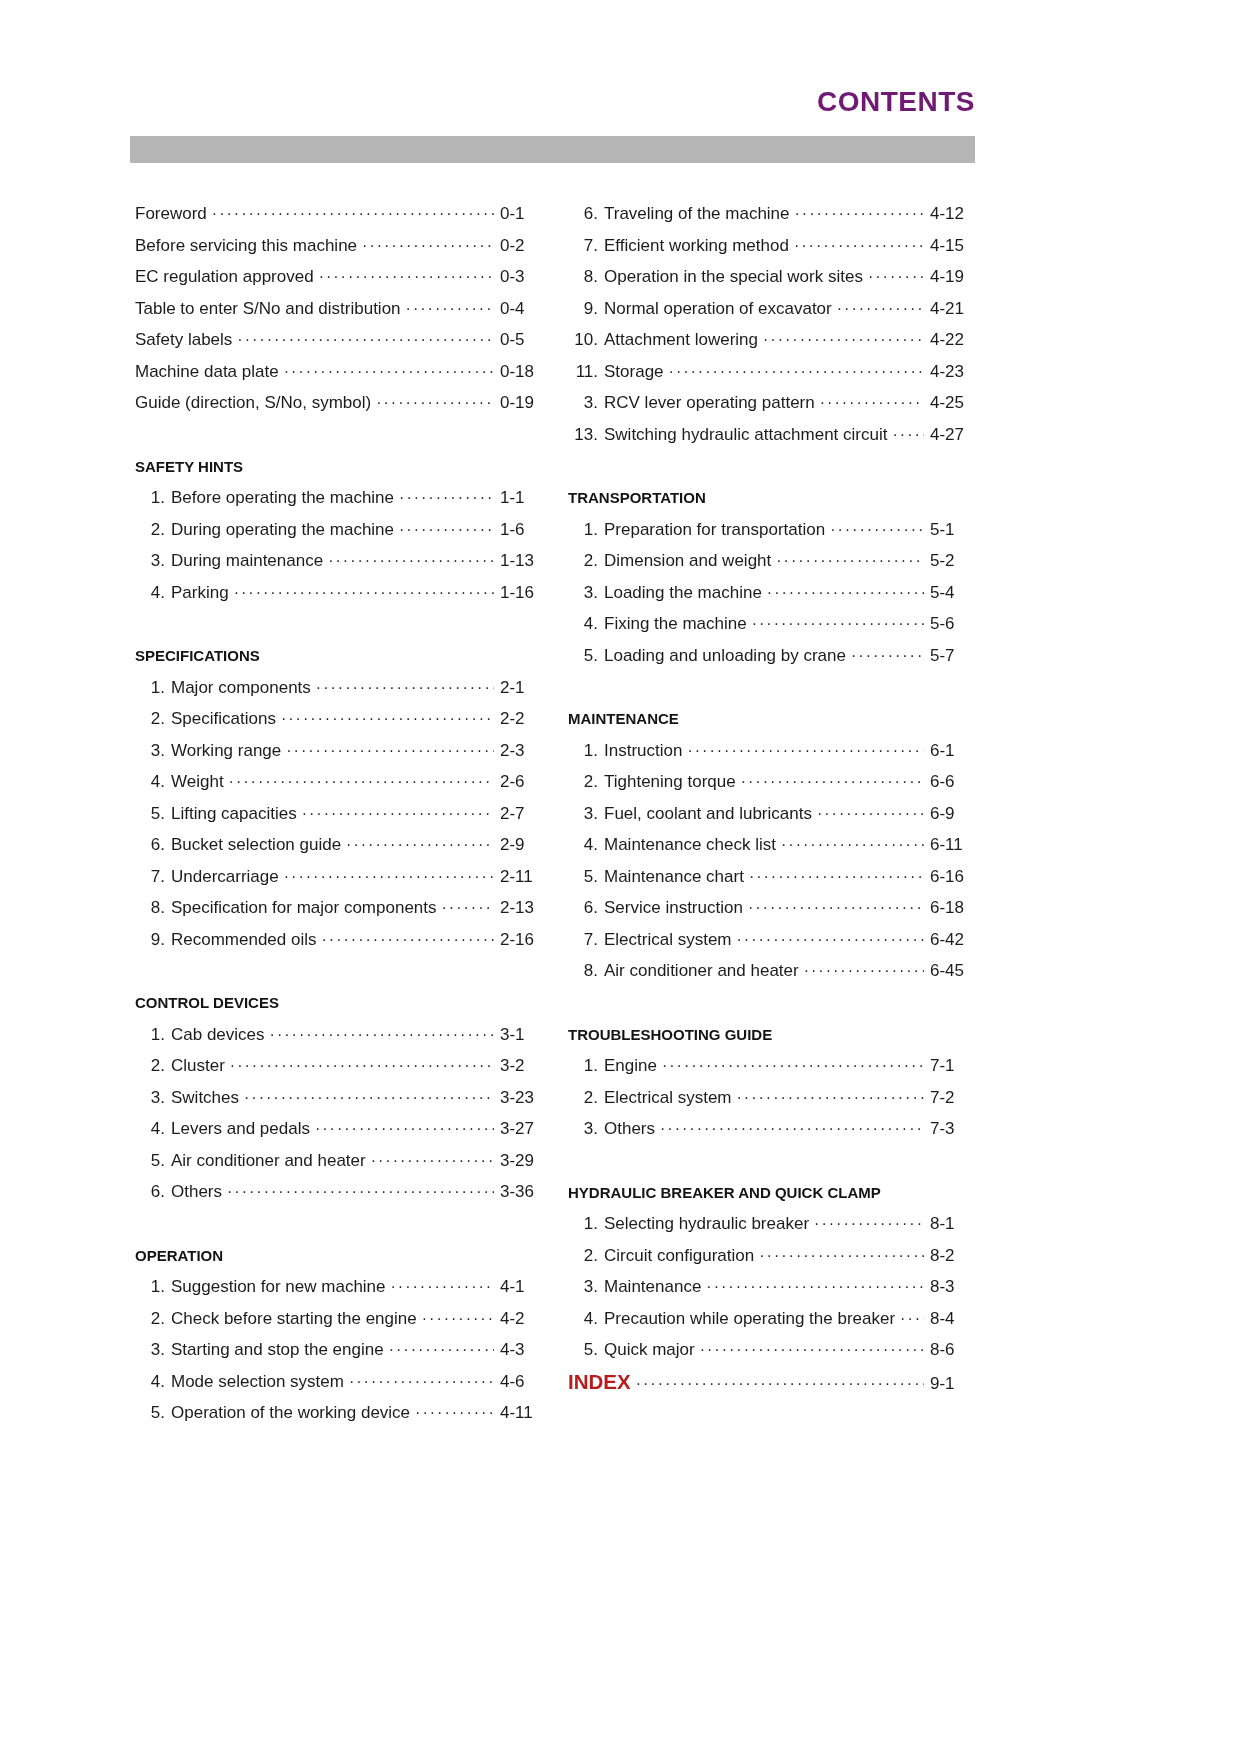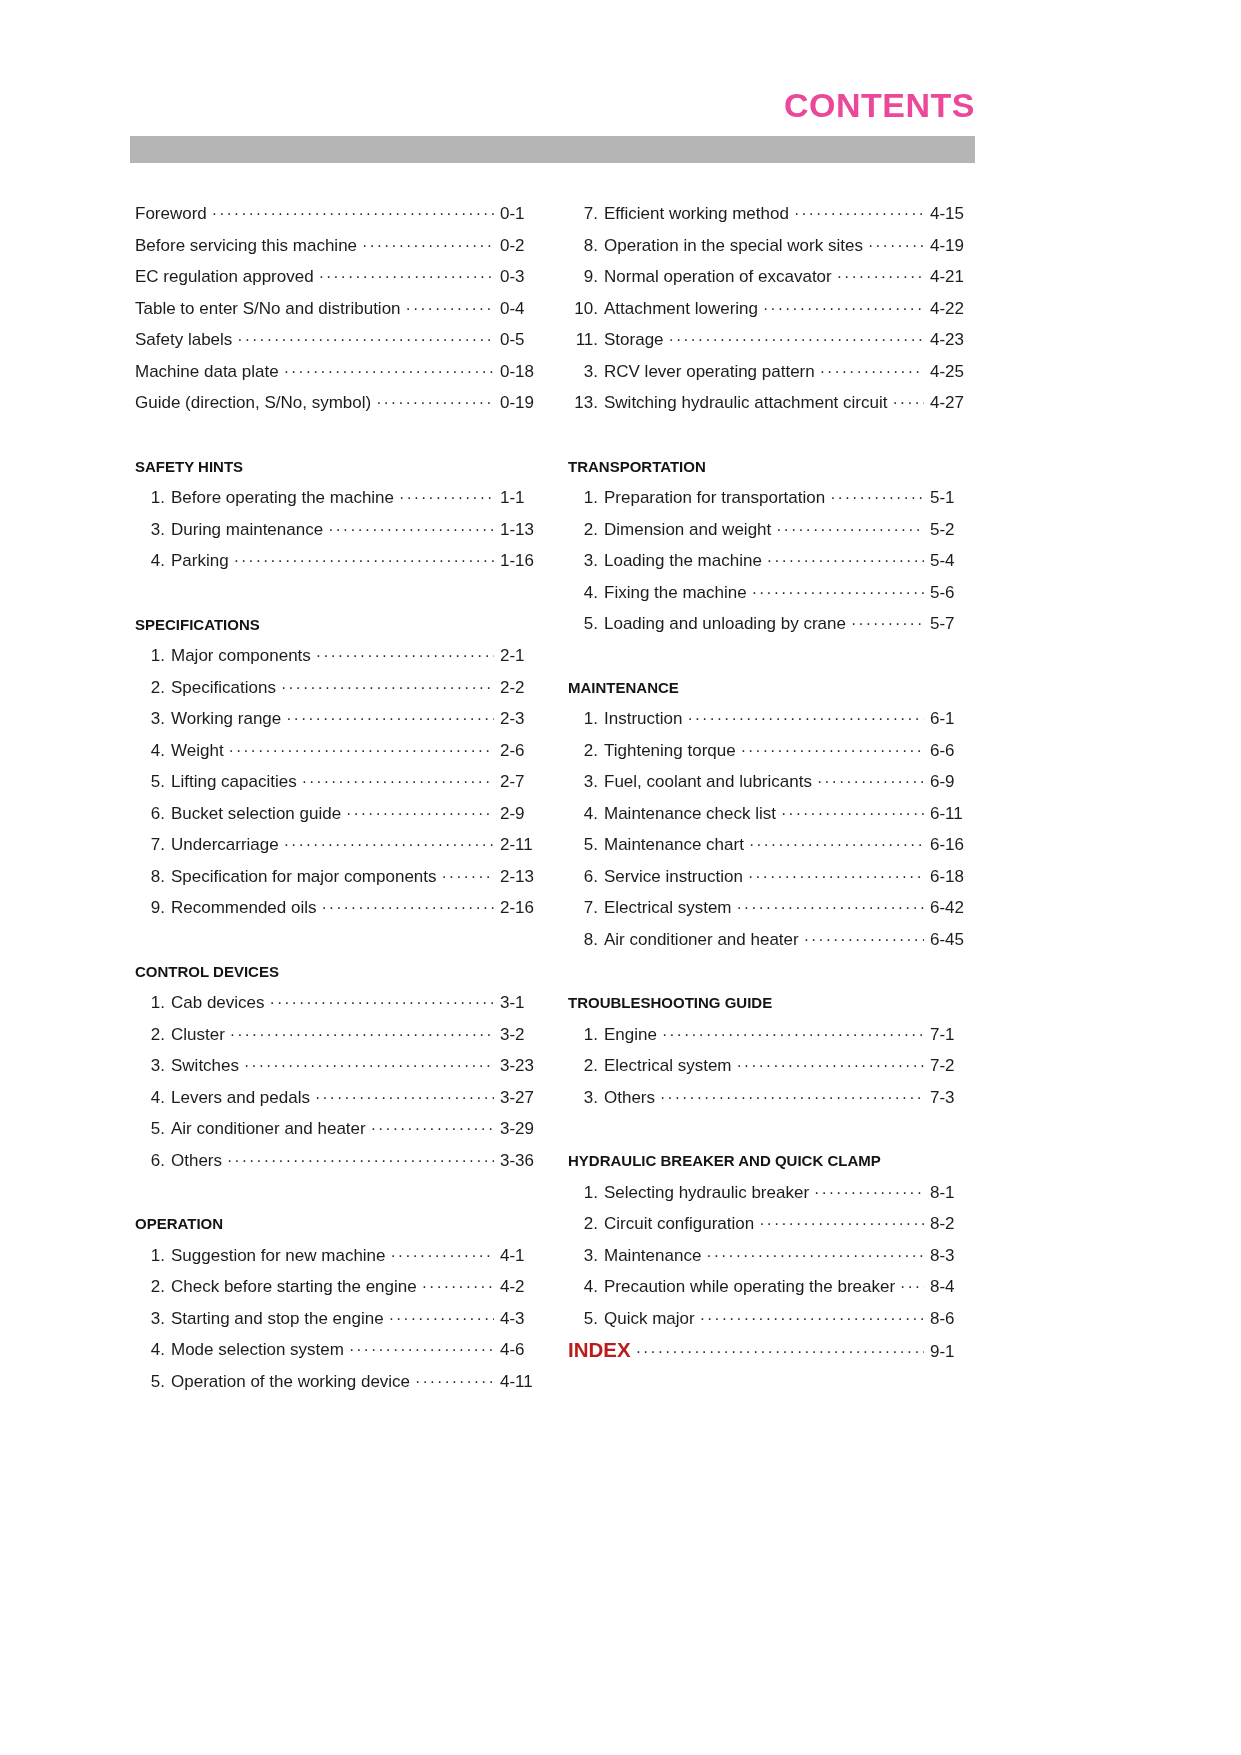--- a/index.html
+++ b/index.html
@@ -13,24 +13,24 @@
     background: #ffffff;
     color: #1c1c1c;
     margin: 0 auto;
     overflow: hidden;
   }
 
   .doc-title {
     position: absolute;
     top: 86px;
     right: 266px;
-    font-size: 34px;
+    font-size: 28px;
     font-weight: bold;
     letter-spacing: 0.5px;
-    color: #ec4899;
+    color: #701a75;
     white-space: nowrap;
   }
 
   .title-bar {
     position: absolute;
     top: 136px;
     left: 130px;
     width: 845px;
     height: 27px;
     background: #b5b5b5;
@@ -143,20 +143,25 @@
         </div>
       </div>
       <div class="toc-group has-heading">
         <div class="toc-heading">SAFETY HINTS</div>
         <div class="toc-row">
           <span class="toc-label"><span class="toc-num">1.</span><span class="toc-text">Before operating the machine</span></span>
           <span class="toc-leader"></span>
           <span class="toc-page">1-1</span>
         </div>
         <div class="toc-row">
+          <span class="toc-label"><span class="toc-num">2.</span><span class="toc-text">During operating the machine</span></span>
+          <span class="toc-leader"></span>
+          <span class="toc-page">1-6</span>
+        </div>
+        <div class="toc-row">
           <span class="toc-label"><span class="toc-num">3.</span><span class="toc-text">During maintenance</span></span>
           <span class="toc-leader"></span>
           <span class="toc-page">1-13</span>
         </div>
         <div class="toc-row">
           <span class="toc-label"><span class="toc-num">4.</span><span class="toc-text">Parking</span></span>
           <span class="toc-leader"></span>
           <span class="toc-page">1-16</span>
         </div>
       </div>
@@ -266,20 +271,25 @@
         <div class="toc-row">
           <span class="toc-label"><span class="toc-num">5.</span><span class="toc-text">Operation of the working device</span></span>
           <span class="toc-leader"></span>
           <span class="toc-page">4-11</span>
         </div>
       </div>
     </div>
 
   <div class="toc-col right" id="col-right">
       <div class="toc-group">
+        <div class="toc-row">
+          <span class="toc-label"><span class="toc-num">6.</span><span class="toc-text">Traveling of the machine</span></span>
+          <span class="toc-leader"></span>
+          <span class="toc-page">4-12</span>
+        </div>
         <div class="toc-row">
           <span class="toc-label"><span class="toc-num">7.</span><span class="toc-text">Efficient working method</span></span>
           <span class="toc-leader"></span>
           <span class="toc-page">4-15</span>
         </div>
         <div class="toc-row">
           <span class="toc-label"><span class="toc-num">8.</span><span class="toc-text">Operation in the special work sites</span></span>
           <span class="toc-leader"></span>
           <span class="toc-page">4-19</span>
         </div>

